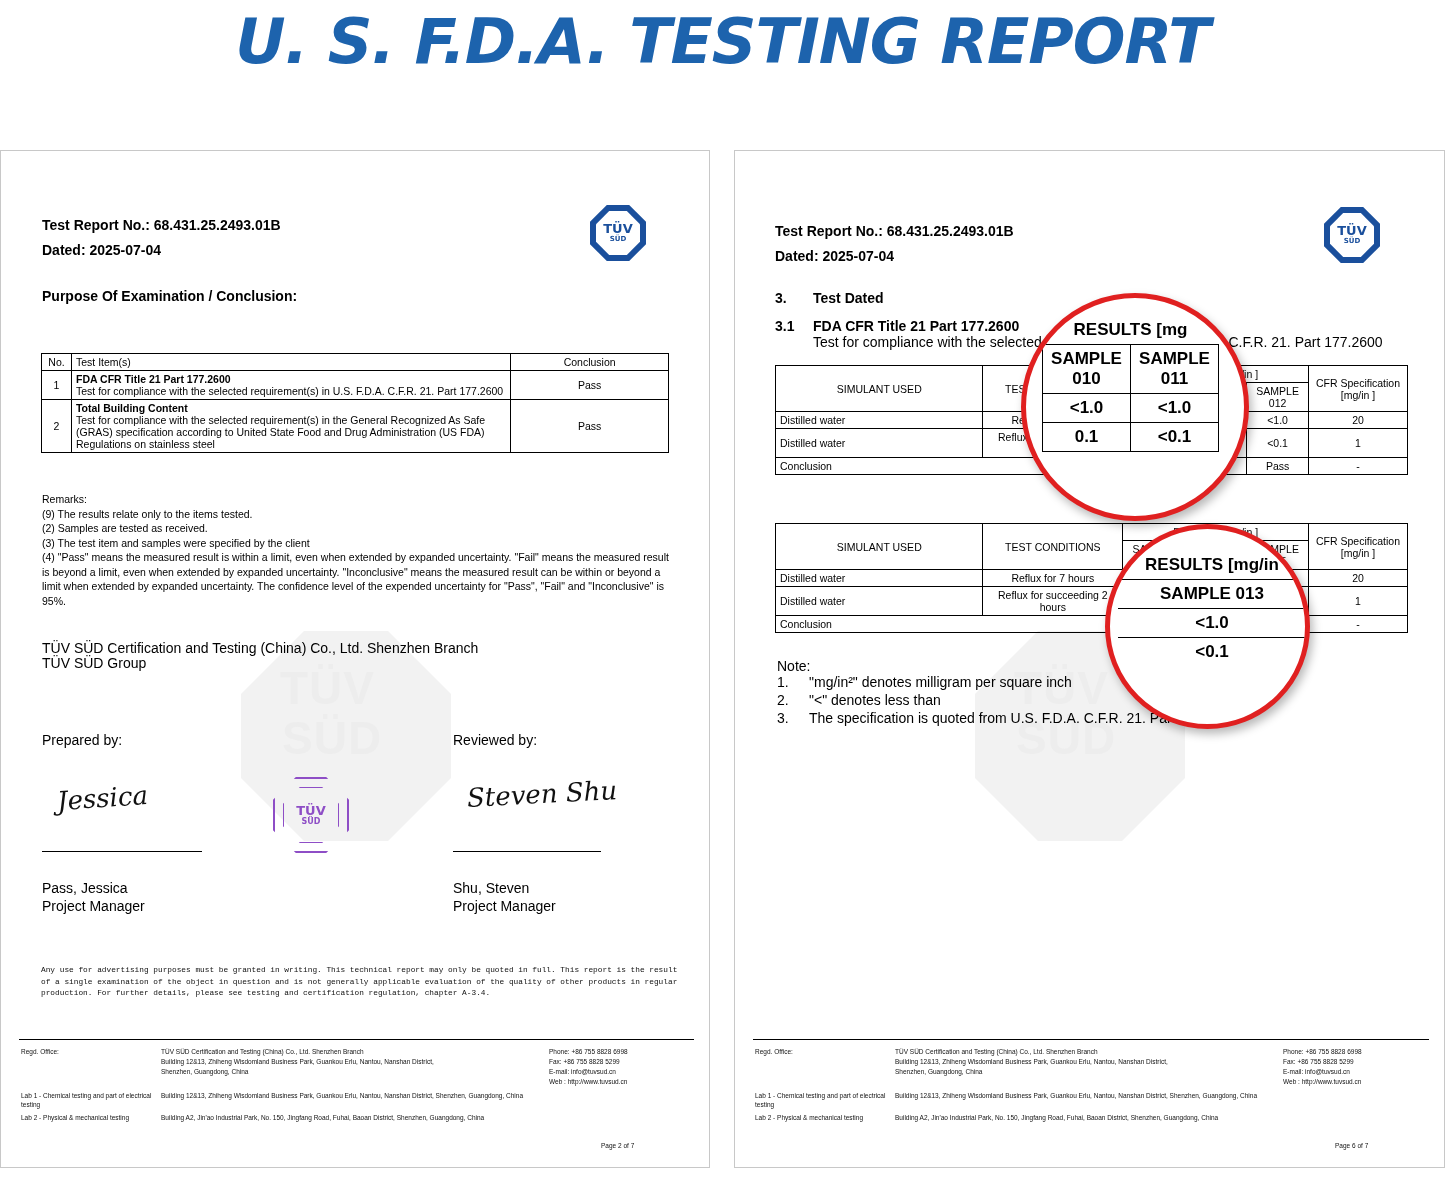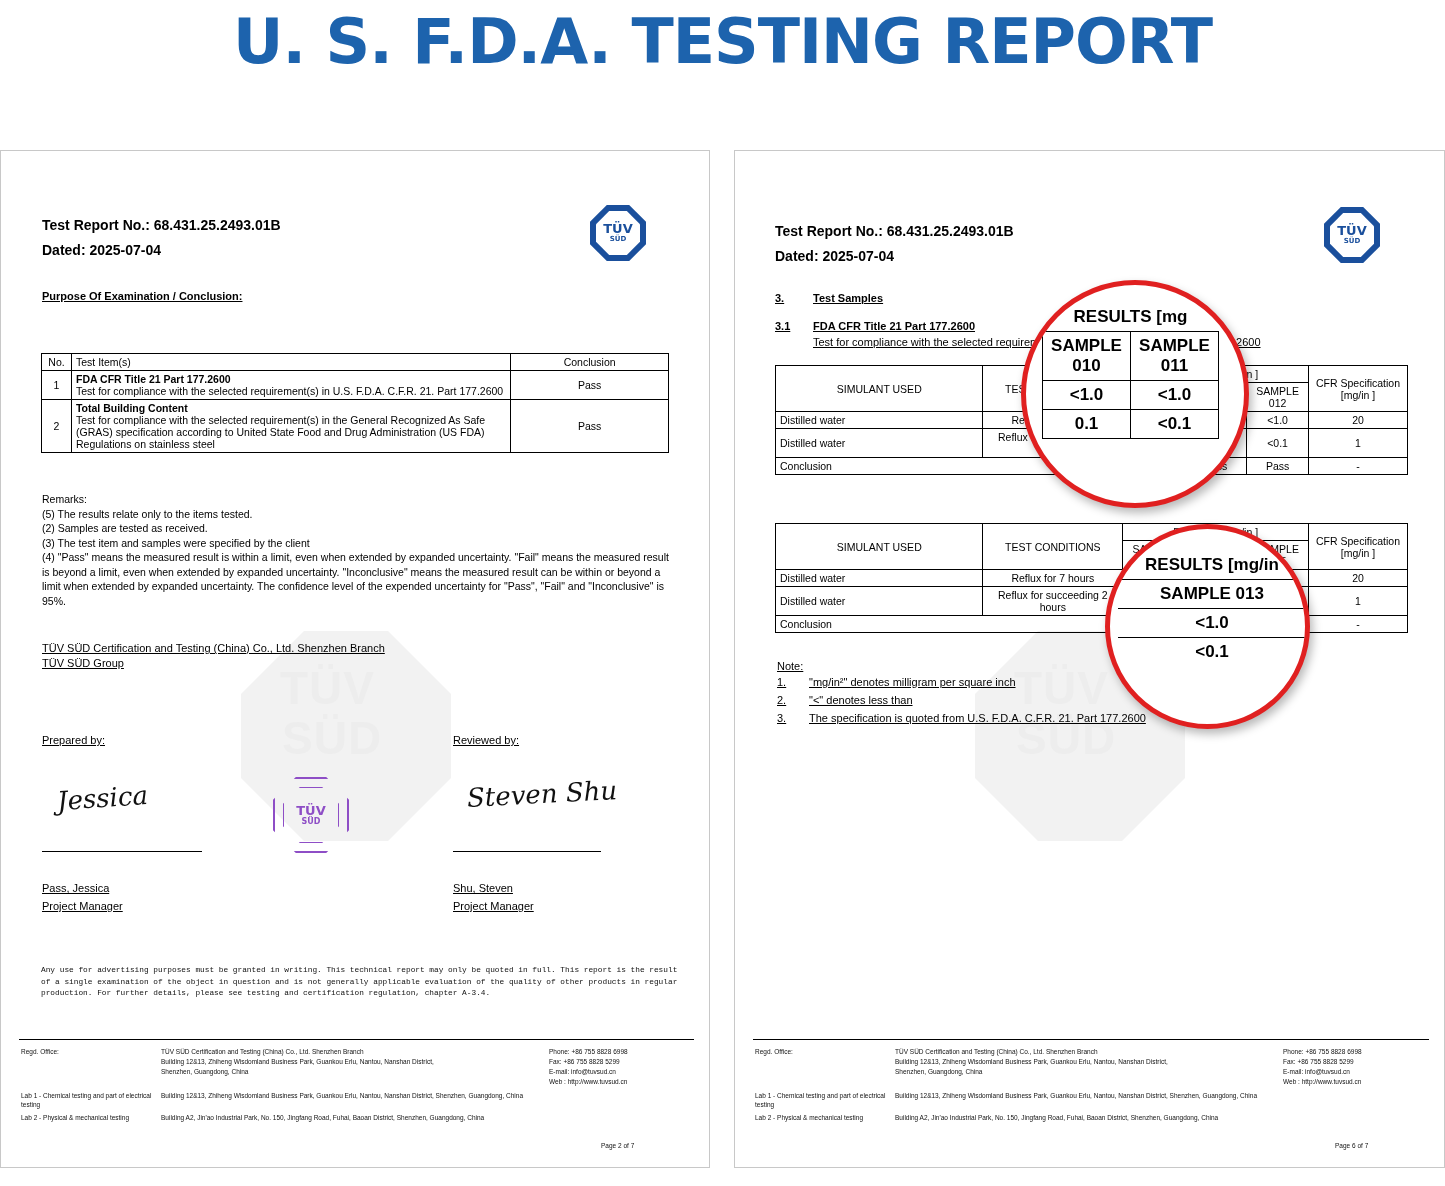--- a/index.html
+++ b/index.html
@@ -18,20 +18,21 @@
     background: #fff;
   }
   
   .banner {
     position: absolute;
     top: 0; left: 0; right: 0;
     height: 82px;
     display: flex;
     align-items: center;
     justify-content: center;
+    font-style: italic;
   }
   .banner-title {
     font-family: "DejaVu Sans", sans-serif;
     font-weight: bold;
     font-size: 62px;
     letter-spacing: -1px;
     color: #1d63ad;
     white-space: nowrap;
   }
   
@@ -93,21 +94,21 @@
     width: 44px; height: 44px;
     background: #fff;
     clip-path: polygon(30% 0%, 70% 0%, 100% 30%, 100% 70%, 70% 100%, 30% 100%, 0% 70%, 0% 30%);
     display: flex; align-items: center; justify-content: center;
     flex-direction: column;
   }
   .tuv-t1 { font-size: 13px; font-weight: bold; color: #1a4f9c; line-height: 12px; font-family: "DejaVu Sans", sans-serif;}
   .tuv-t2 { font-size: 7px; font-weight: bold; color: #1a4f9c; line-height: 9px; font-family: "DejaVu Sans", sans-serif;}
 
   
-  .t { position: absolute; font-size: 11px; line-height: 15px; text-decoration: underline; }
+  .t { position: absolute; font-size: 14px; line-height: 15px; }
   .b { font-weight: bold; }
 
   
   table.doc {
     position: absolute;
     border-collapse: collapse;
     font-size: 10.5px;
   }
   table.doc td, table.doc th {
     border: 1px solid #000;
@@ -257,21 +258,21 @@
             <div class="b">Total Building Content</div>
             <div>Test for compliance with the selected requirement(s) in the General Recognized As Safe (GRAS) specification according to United State Food and Drug Administration (US FDA) Regulations on stainless steel</div>
           </td>
           <td class="center midv">Pass</td>
         </tr>
       </tbody>
         </table>
 
       <div class="remarks" style="left:41px; top:341px;">
         <div>Remarks:</div>
-        <div>(5) The results relate only to the items tested.</div>
+        <div>(9) The results relate only to the items tested.</div>
         <div>(2) Samples are tested as received.</div>
         <div>(3) The test item and samples were specified by the client</div>
         <div>(4) "Pass" means the measured result is within a limit, even when extended by expanded uncertainty. "Fail" means the measured result is beyond a limit, even when extended by expanded uncertainty. "Inconclusive" means the measured result can be within or beyond a limit when extended by expanded uncertainty. The confidence level of the expended uncertainty for "Pass", "Fail" and "Inconclusive" is 95%.</div>
       </div>
 
       <div class="t" style="left:41px; top:490px;">TÜV SÜD Certification and Testing (China) Co., Ltd. Shenzhen Branch</div>
       <div class="t" style="left:41px; top:505px;text-align:right;">TÜV SÜD Group</div>
 
       <div class="t" style="left:41px; top:582px;">Prepared by:</div>
       <div class="t" style="left:452px; top:582px;">Reviewed by:</div>
@@ -328,21 +329,21 @@
       <div class="tuv-logo" style="left:589px; top:56px;">
         <div class="tuv-oct">
           <div class="tuv-inner">
             <div class="tuv-t1">TÜV</div>
             <div class="tuv-t2">SÜD</div>
           </div>
         </div>
       </div>
 
       <div class="t b" style="left:40px; top:140px;">3.</div>
-      <div class="t b" style="left:78px; top:140px;">Test Samples</div>
+      <div class="t b" style="left:78px; top:140px;">Test Dated</div>
 
       <div class="t b" style="left:40px; top:168px;">3.1</div>
       <div class="t b" style="left:78px; top:168px;">FDA CFR Title 21 Part 177.2600</div>
       <div class="t" style="left:78px; top:184px;">Test for compliance with the selected requirement(s) in U.S. F.D.A. C.F.R. 21. Part 177.2600</div>
 
       <table class="doc" style="left:40px; top:214px; width:633px;">
         <colgroup>
           <col style="width:208px">
             <col style="width:140px">
           <col style="width:62px">
@@ -453,21 +454,21 @@
       <div class="foot" style="left:548px; top:916px;">E-mail: info@tuvsud.cn</div>
       <div class="foot" style="left:548px; top:926px;">Web : http://www.tuvsud.cn</div>
       <div class="foot" style="left:20px; top:940px; width:135px;">Lab 1 - Chemical testing and part of electrical testing</div>
       <div class="foot" style="left:160px; top:940px; width:500px;">Building 12&amp;13, Zhiheng Wisdomland Business Park, Guankou Erlu, Nantou, Nanshan District, Shenzhen, Guangdong, China</div>
       <div class="foot" style="left:20px; top:962px; width:135px;">Lab 2 - Physical &amp; mechanical testing</div>
       <div class="foot" style="left:160px; top:962px; width:500px;">Building A2, Jin'ao Industrial Park, No. 150, Jingfang Road, Fuhai, Baoan District, Shenzhen, Guangdong, China</div>
       <div class="foot" style="left:600px; top:990px;">Page 6 of 7</div>
     </div>
   </div>
 
-  <div class="magnifier" style="left:1021px; top:280px; width:228px; height:228px;">
+  <div class="magnifier" style="left:1021px; top:293px; width:228px; height:228px;">
     <table class="mag-tbl" style="position:absolute; left:16px; top:18px;">
       <tbody>
           <tr>
         <td colspan="2" style="border-top:none;border-left:none;border-right:none;">RESULTS [mg</td>
       </tr>
       <tr>
         <td style="width:88px">SAMPLE 010</td>
         <td style="width:88px">SAMPLE 011</td>
       </tr>
       <tr>

